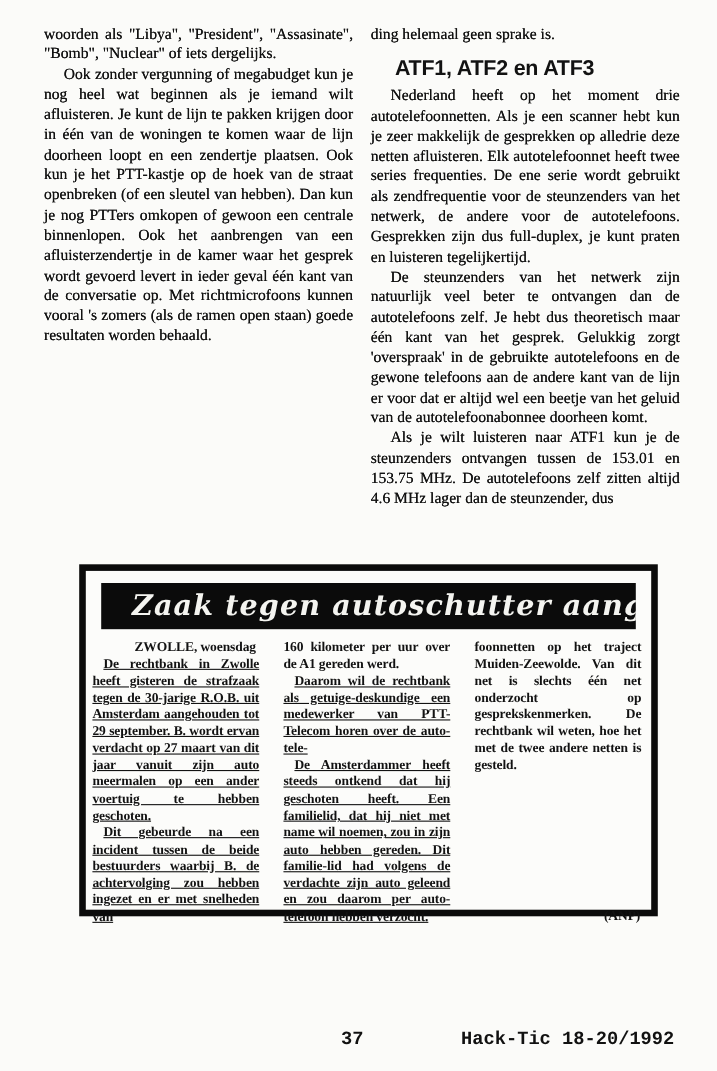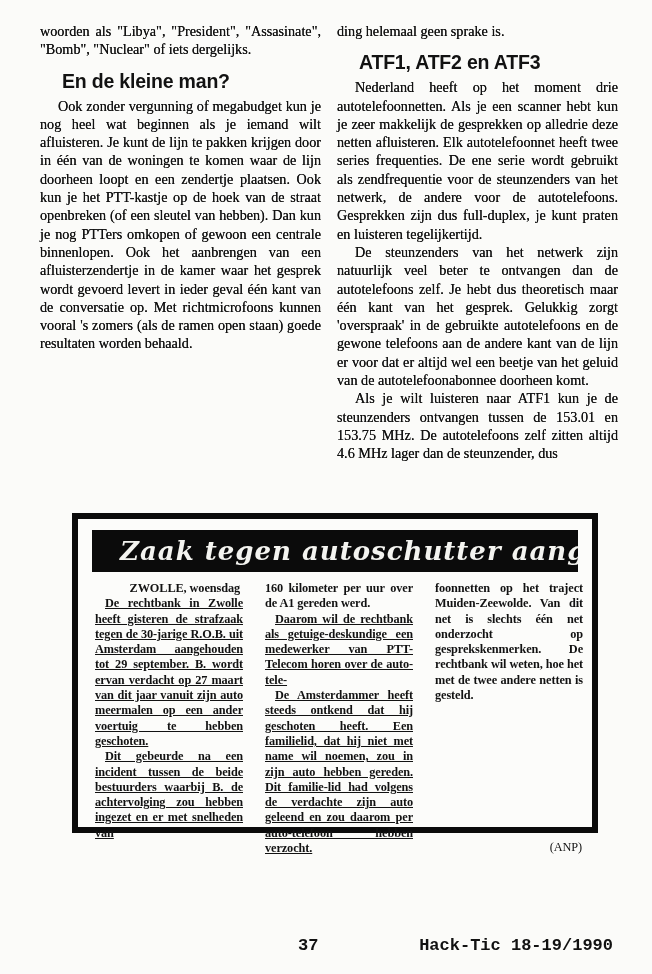--- a/index.html
+++ b/index.html
@@ -43,54 +43,53 @@
   .clip-headline {
     margin:11px 14px 7px 14px; height:42px;
     background:#0b0b0b; color:#f4f4f0;
     font-family:"DejaVu Serif", serif;
     font-style:italic; font-weight:bold;
     font-size:26px; line-height:42px;
     padding-left:28px; letter-spacing:1px;
     white-space:nowrap; overflow:hidden;
   }
   .clip-cols {
-    display:flex; gap:22px; padding:2px 9px 0 17px;justify-content:space-between;
+    display:flex; gap:22px; padding:2px 9px 0 6px;justify-content:space-between;
   }
   .clip-col {
     flex:1; position:relative;
     font-size:12.3px; line-height:15.3px;
     font-weight:bold; text-align:justify; hyphens:auto;
     letter-spacing:-0.1px;
   }
   .clip-col p { margin:0; }
   .clip-col p.clip-body  { text-indent:10px;text-decoration:underline; }
   .clip-col p.clip-flush { text-indent:0; }
   .clip-col p.dateline   { text-align:right; text-indent:0; padding-right:3px; }
   .credit {
     position:absolute; right:1px; bottom:1px;
-    font-weight:normal; font-size:12.3px;margin-top:13px;
+    font-weight:bold; font-size:12.3px;margin-top:13px;
   }
 
   
   .footer {
     position:absolute; left:0; top:936px; width:652px; height:26px;
     font-family:"Liberation Mono", "DejaVu Sans Mono", monospace;
     font-weight:bold; font-size:17px; color:#111;
   }
-  .pagenum { position:absolute; left:298px; }
+  .pagenum { position:absolute; left:310px; }
   .issue   { position:absolute; right:39px; }
 </style>
 </head>
 <body>
 
 <div class="page">
 
   <div class="col col-left">
       <p class="body-flush">woorden als "Libya", "President", "Assasinate", "Bomb", "Nuclear" of iets dergelijks.</p>
-      <h2 class="heading">En de kleine man?</h2>
       <p class="body">Ook zonder vergunning of megabudget kun je nog heel wat beginnen als je iemand wilt afluisteren. Je kunt de lijn te pakken krijgen door in één van de woningen te komen waar de lijn doorheen loopt en een zendertje plaatsen. Ook kun je het PTT-kastje op de hoek van de straat openbreken (of een sleutel van hebben). Dan kun je nog PTTers omkopen of gewoon een centrale binnenlopen. Ook het aanbrengen van een afluisterzendertje in de kamer waar het gesprek wordt gevoerd levert in ieder geval één kant van de conversatie op. Met richtmicrofoons kunnen vooral 's zomers (als de ramen open staan) goede resultaten worden behaald.</p>
     </div>
 
   <div class="col col-right">
       <p class="body-flush">ding helemaal geen sprake is.</p>
       <h2 class="heading">ATF1, ATF2 en ATF3</h2>
       <p class="body">Nederland heeft op het moment drie autotelefoonnetten. Als je een scanner hebt kun je zeer makkelijk de gesprekken op alledrie deze netten afluisteren. Elk autotelefoonnet heeft twee series frequenties. De ene serie wordt gebruikt als zendfrequentie voor de steunzenders van het netwerk, de andere voor de autotelefoons. Gesprekken zijn dus full-duplex, je kunt praten en luisteren tegelijkertijd.</p>
       <p class="body">De steunzenders van het netwerk zijn natuurlijk veel beter te ontvangen dan de autotelefoons zelf. Je hebt dus theoretisch maar één kant van het gesprek. Gelukkig zorgt 'overspraak' in de gebruikte autotelefoons en de gewone telefoons aan de andere kant van de lijn er voor dat er altijd wel een beetje van het geluid van de autotelefoonabonnee doorheen komt.</p>
       <p class="body">Als je wilt luisteren naar ATF1 kun je de steunzenders ontvangen tussen de 153.01 en 153.75 MHz. De autotelefoons zelf zitten altijd 4.6 MHz lager dan de steunzender, dus</p>
     </div>
@@ -110,16 +109,16 @@
         </div>
       <div class="clip-col">
           <span class="credit">(ANP)</span>
           <p class="clip-flush">foonnetten op het traject Muiden-Zeewolde. Van dit net is slechts één net onderzocht op gesprekskenmerken. De rechtbank wil weten, hoe het met de twee andere netten is gesteld.</p>
         </div>
     </div>
   </div>
 
   <div class="footer">
     <span class="pagenum">37</span>
-    <span class="issue">Hack-Tic 18-19/1990</span>
+    <span class="issue">Hack-Tic 18-20/1992</span>
   </div>
 
 </div>
 
 </body></html>

